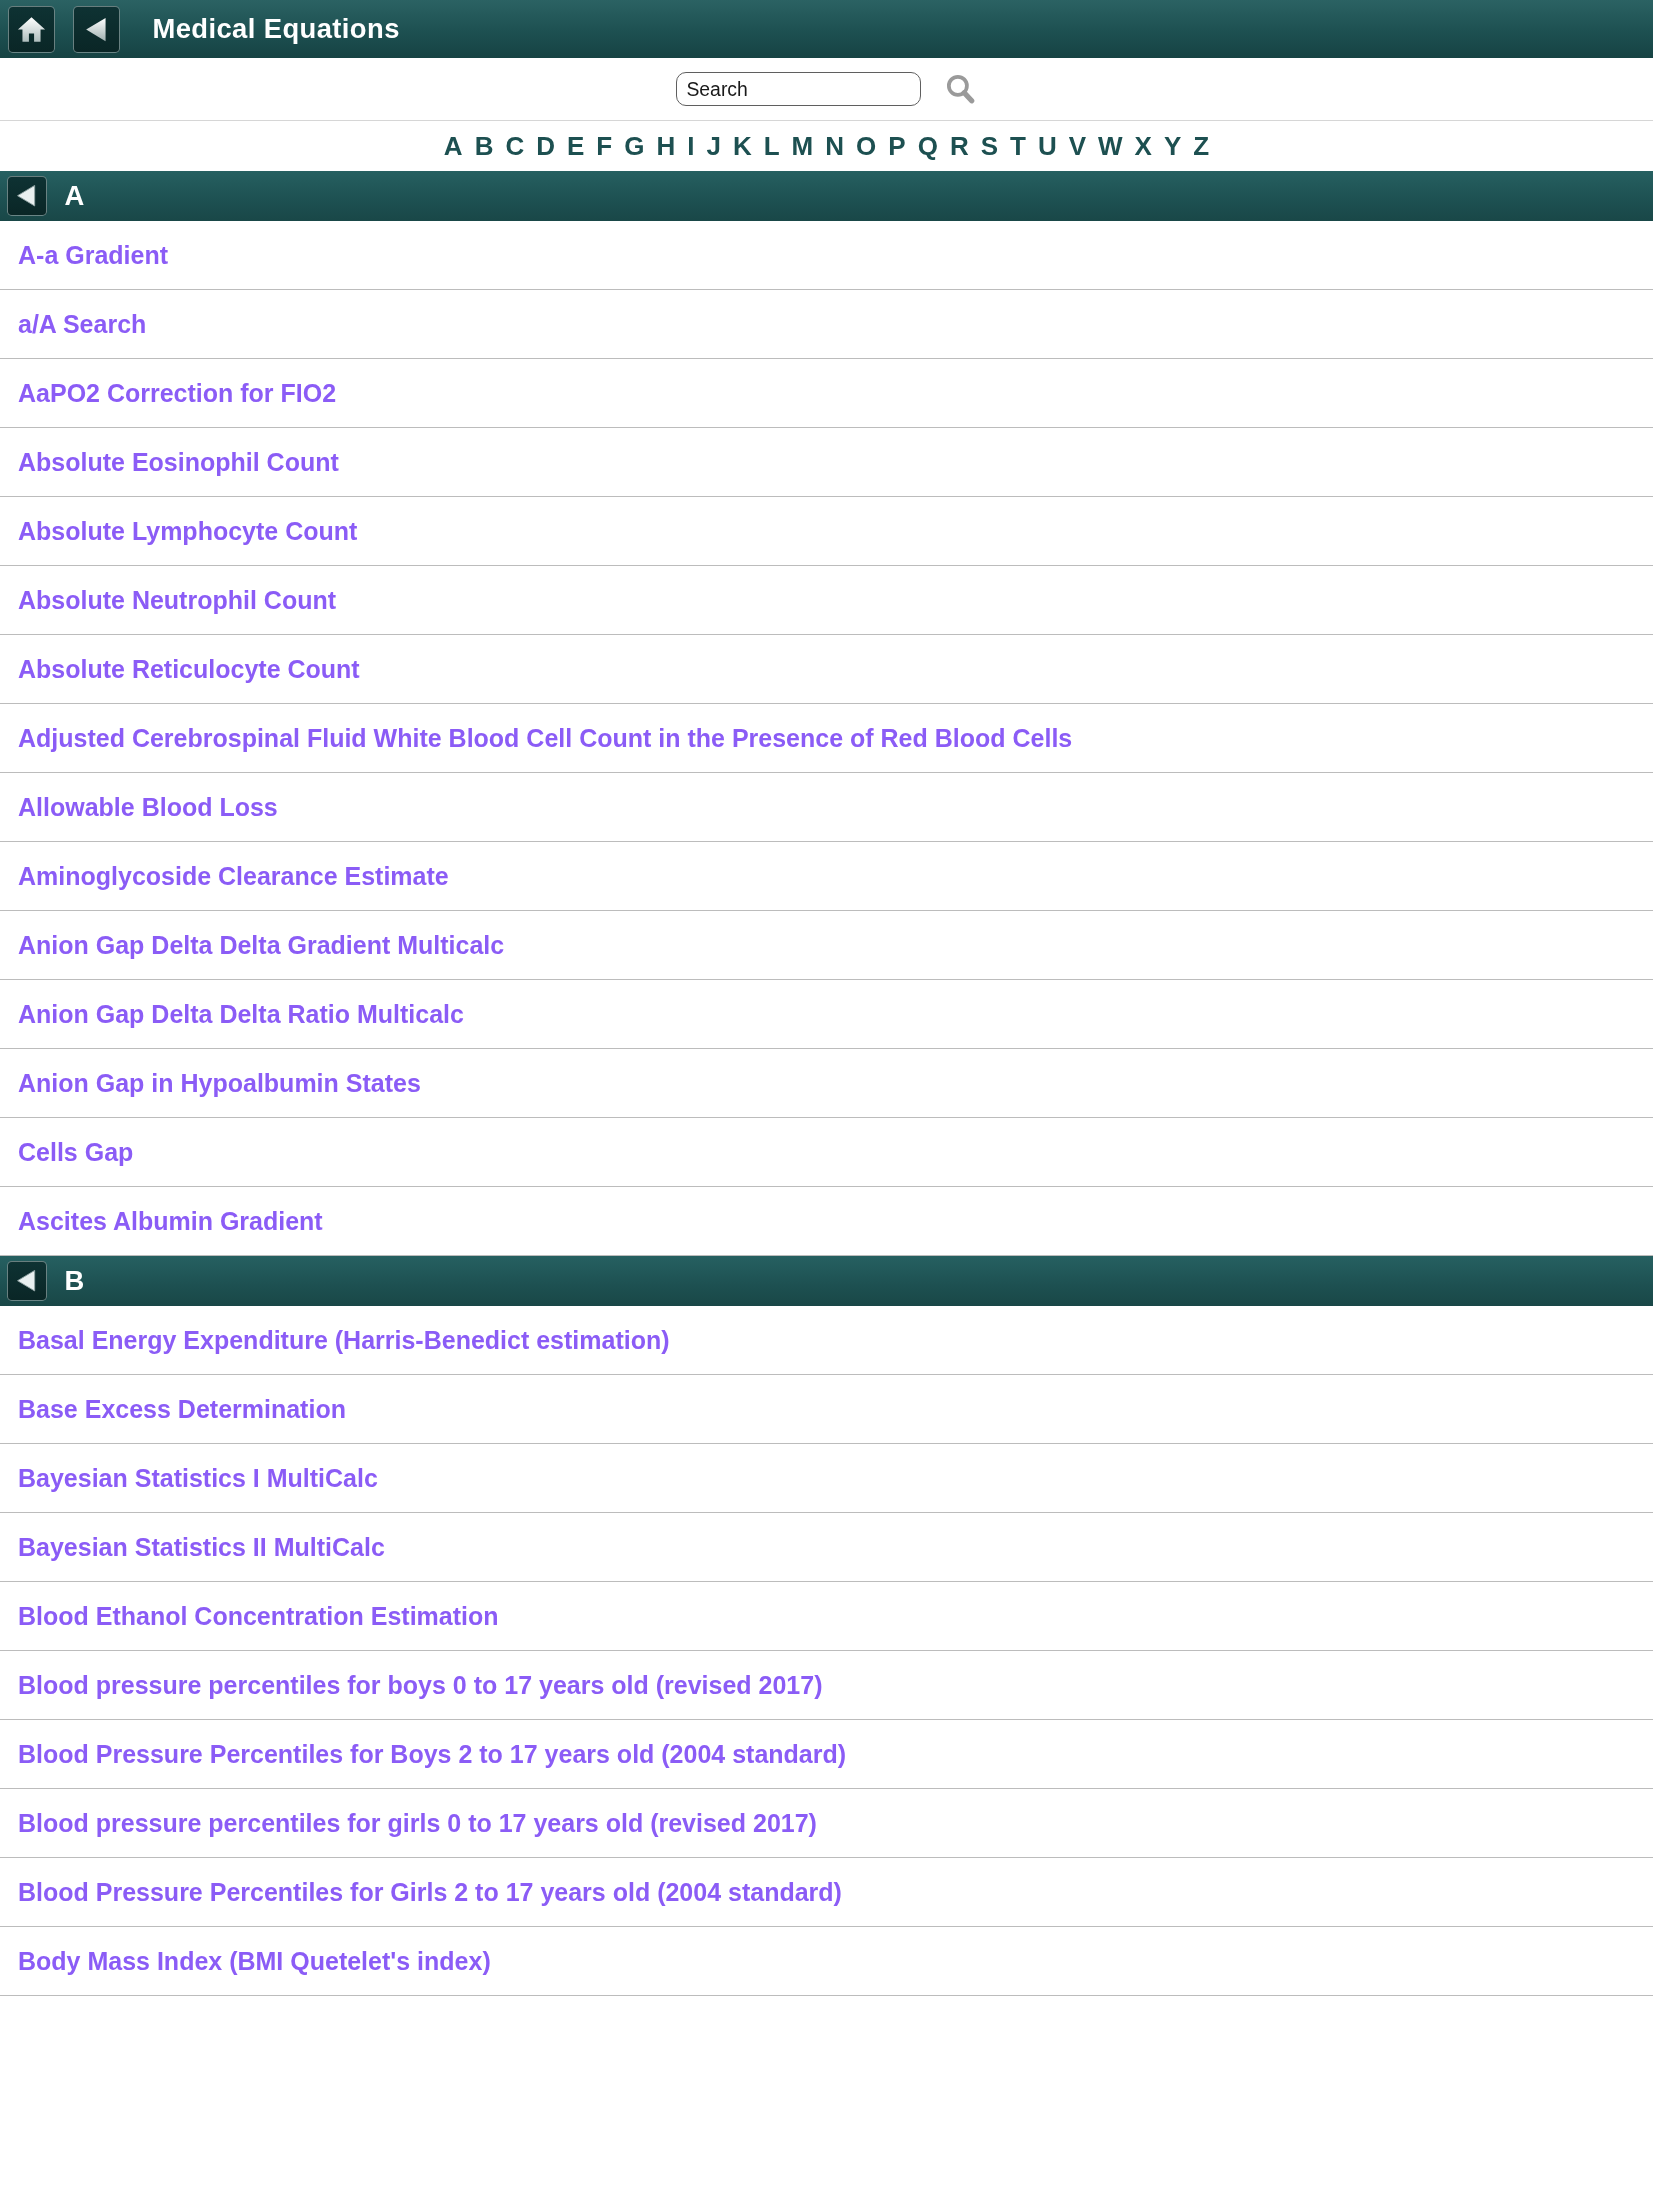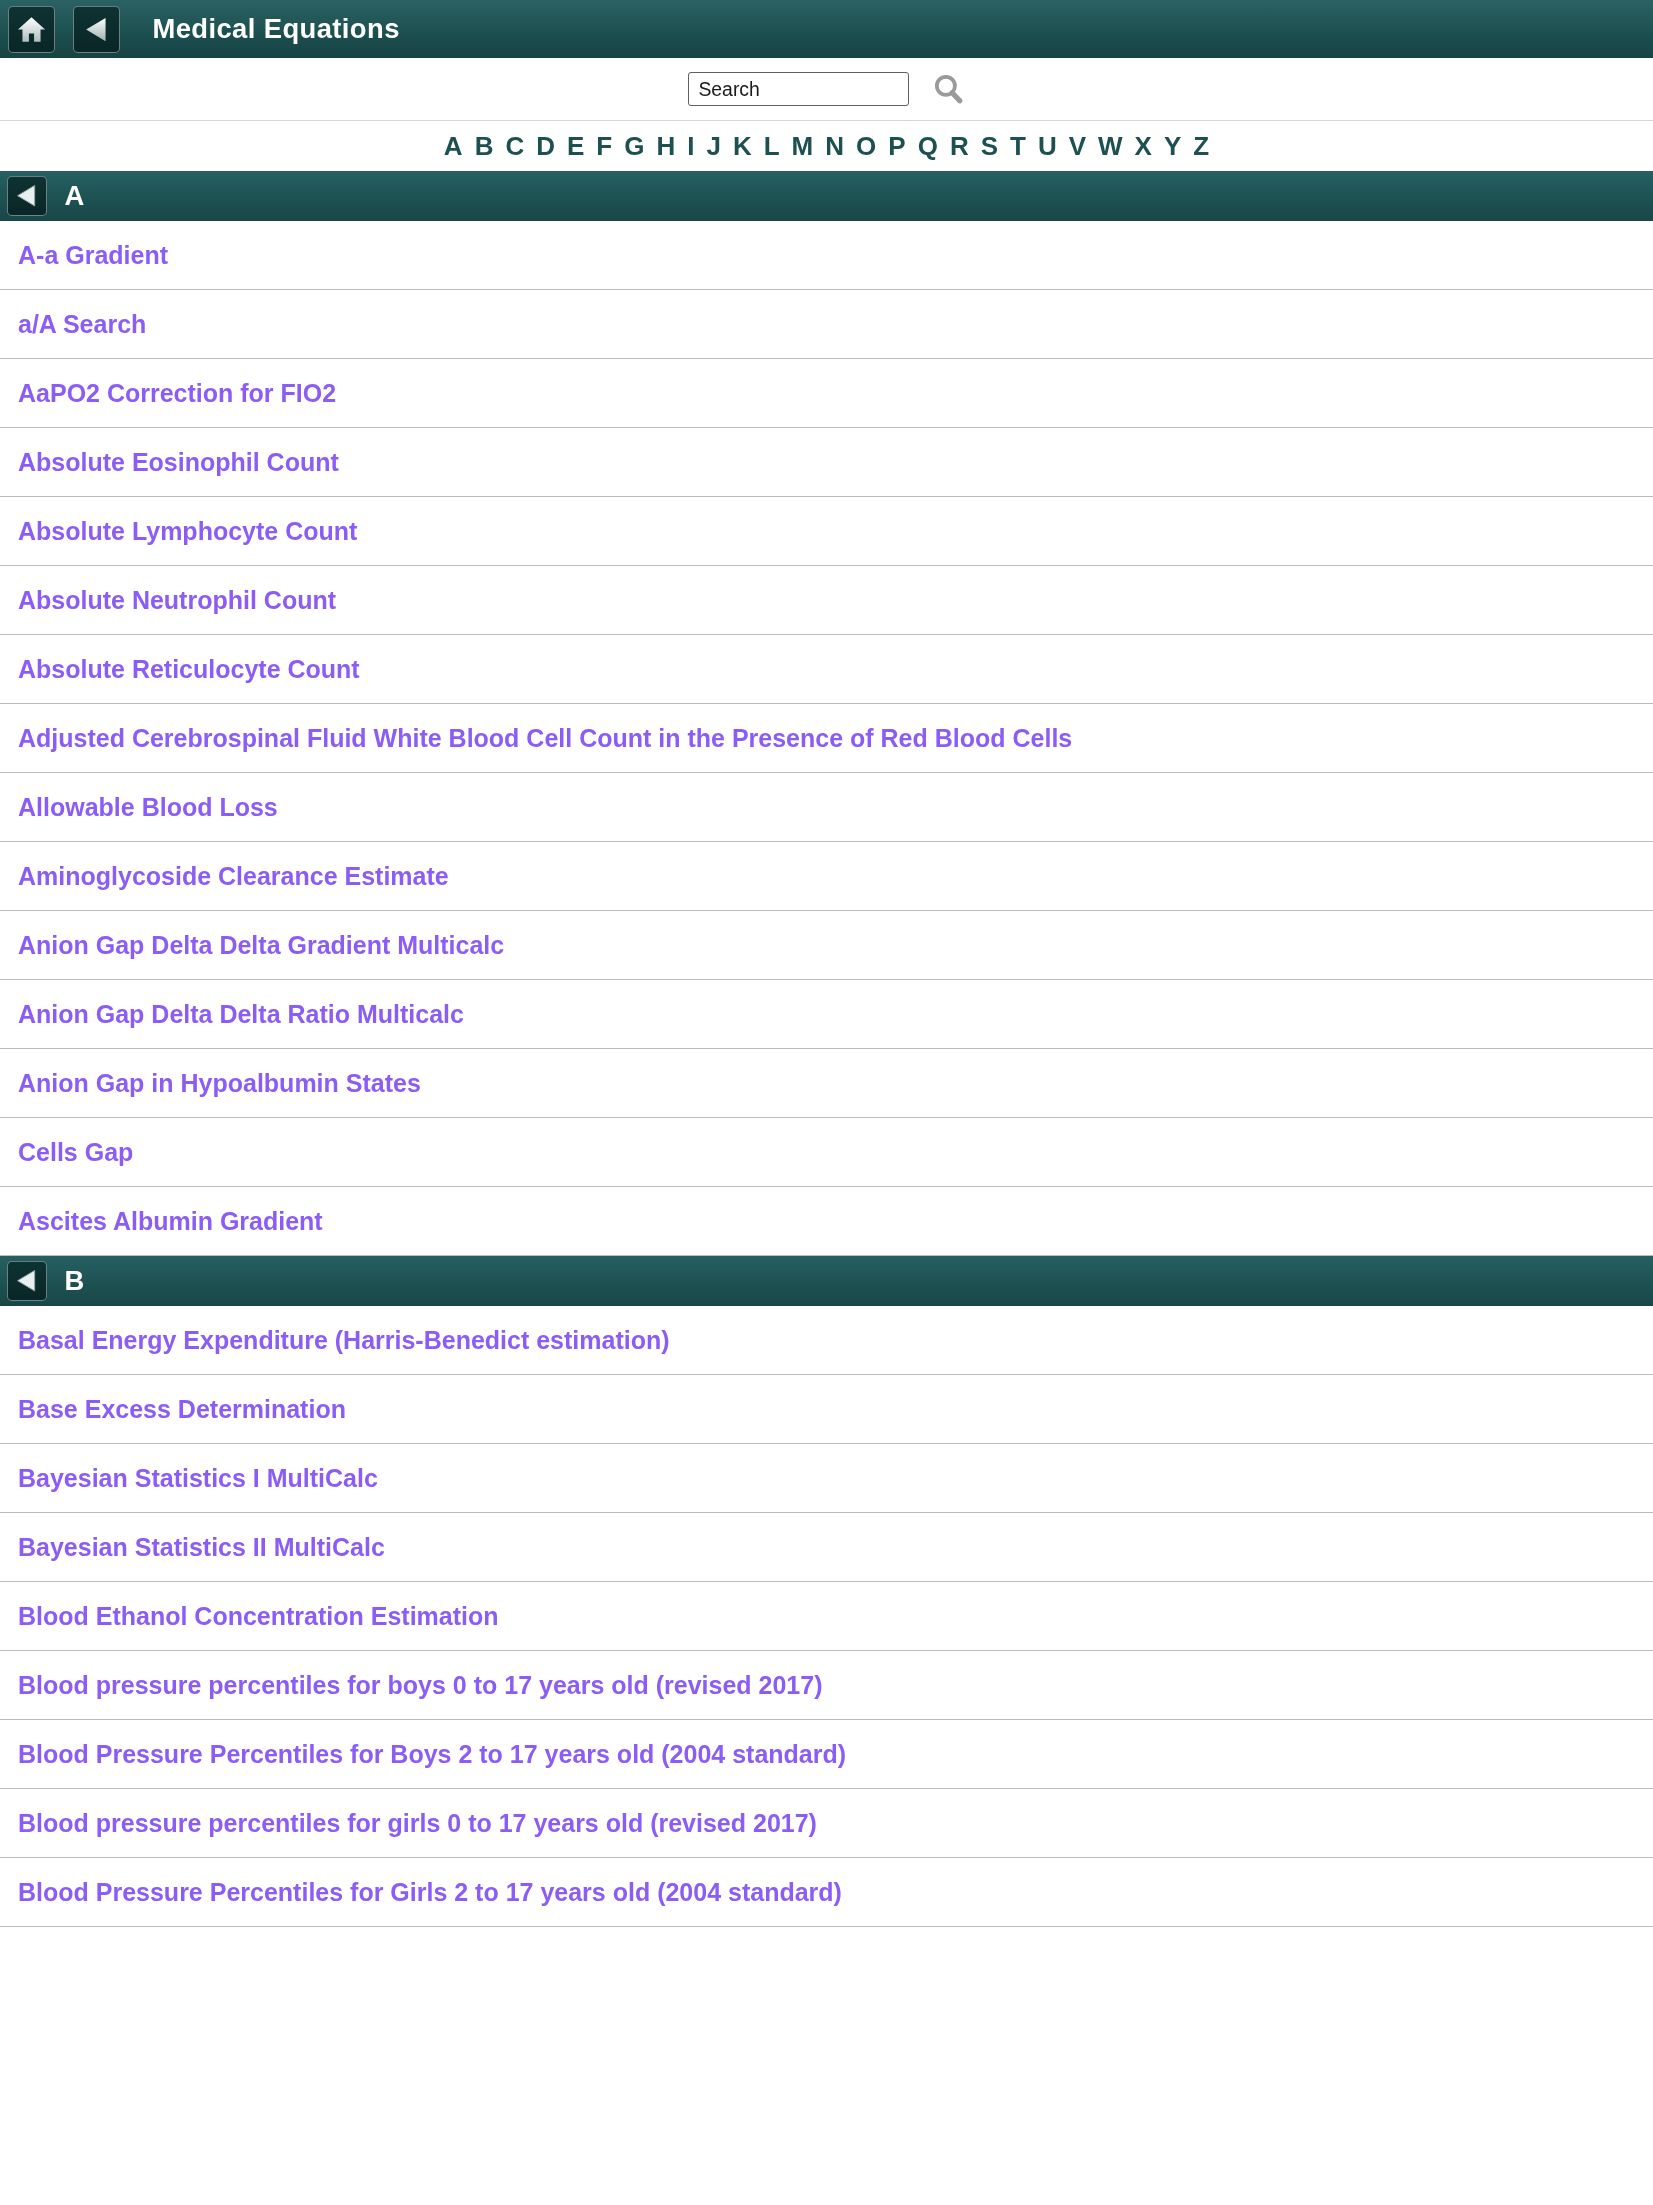--- a/index.html
+++ b/index.html
@@ -43,24 +43,24 @@
     height: 63px;
     flex: 0 0 63px;
     background: #ffffff;
     display: flex;
     align-items: center;
     justify-content: center;
     gap: 22.6px;
     border-bottom: 0.8px solid #d6d6d6;
   }
   .search-input {
-    width: 221px;
+    width: 245px;
     height: 34px;
     border: 1.6px solid #5f5f5f;
-    border-radius: 3px;
+    border-radius: 10px;
     font-family: "Liberation Sans", sans-serif;
     font-size: 19.4px;
     padding: 0 9.7px;
     color: #000000;
     outline: none;
   }
   .search-input::placeholder { color: #1a1a1a; opacity: 1; }
   .mag-icon { display: block; cursor: pointer; }
 
   
@@ -302,16 +302,19 @@
   </div>
 
   <div class="list-row">
     <span>Blood pressure percentiles for girls 0 to 17 years old (revised 2017)</span>
   </div>
 
   <div class="list-row">
     <span>Blood Pressure Percentiles for Girls 2 to 17 years old (2004 standard)</span>
   </div>
 
+  <div class="list-row">
+    <span>Body Mass Index (BMI Quetelet's index)</span>
+  </div>
 </main>
 
 </div>
 
 
 </body></html>

